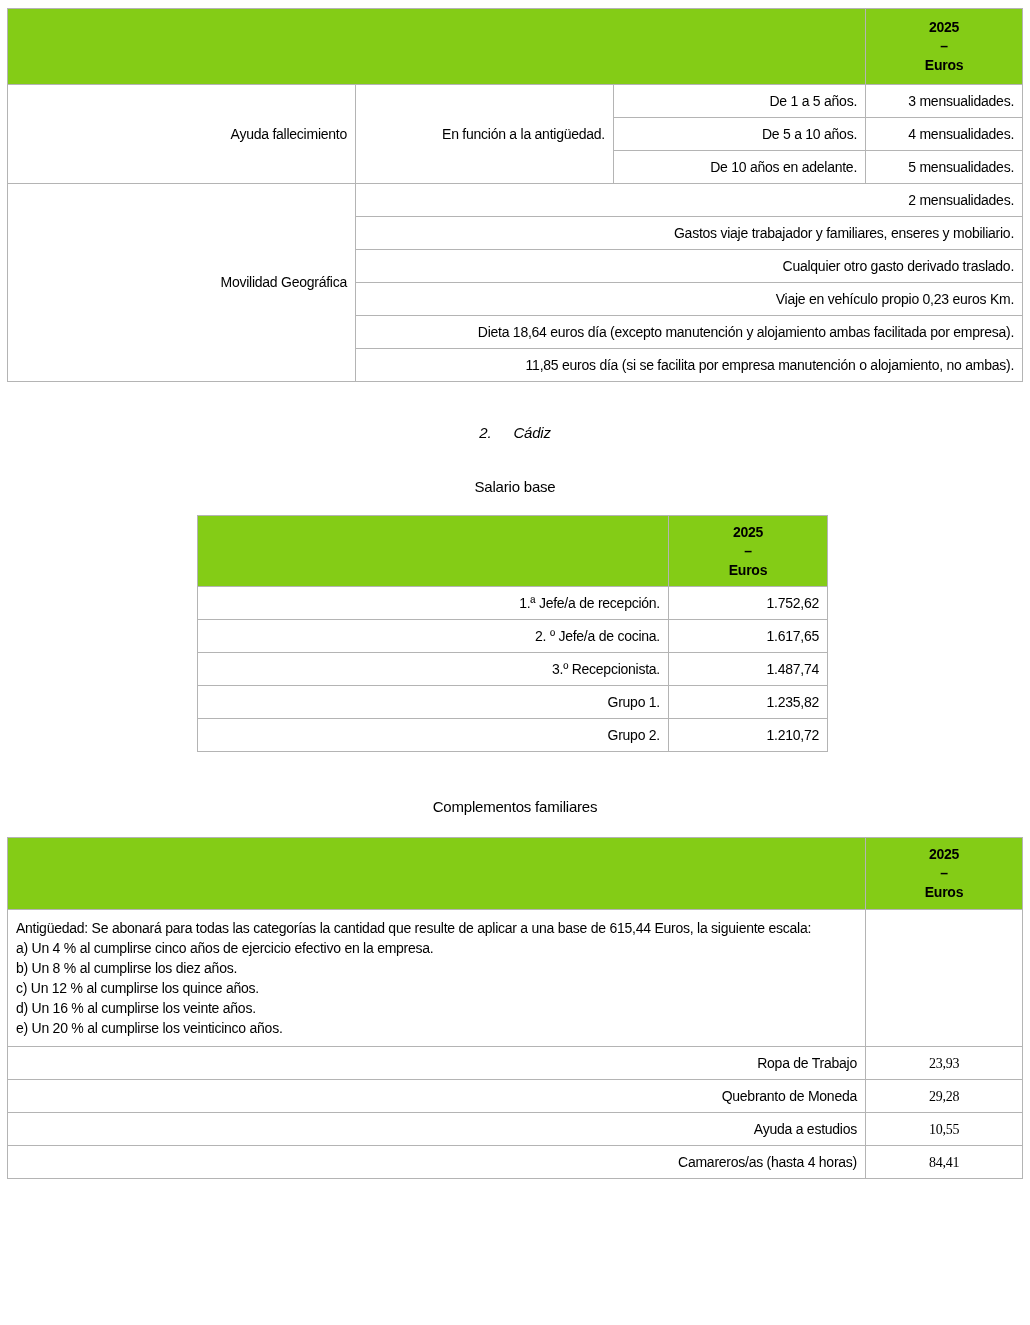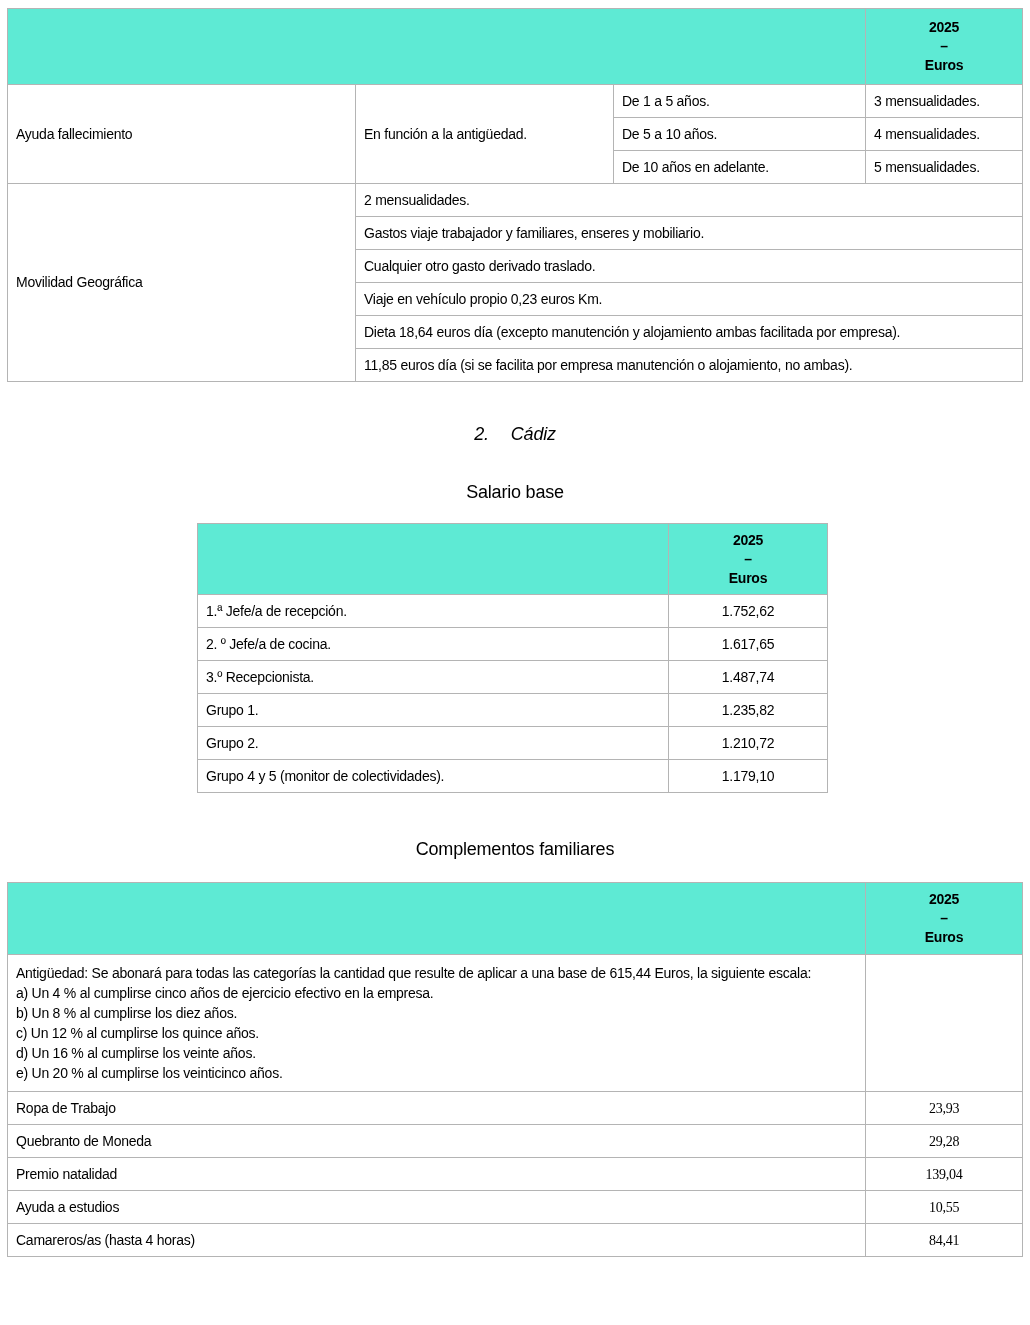--- a/index.html
+++ b/index.html
@@ -23,55 +23,55 @@
   td {
     border: 1px solid #b4b4b4;
     padding: 0 8px;
     vertical-align: middle;
     font-size: 14px;
     line-height: 19px;
     overflow: hidden;
   }
   
   .hdr {
-    background: #5eead4;
+    background: #84cc16;
   }
   .year-cell {
     text-align: center;
     font-weight: bold;
     line-height: 19px;
   }
   
-  tr.r td { height: 32px; }
+  tr.r td { height: 32px; text-align: right; }
 
   
   .t1 { margin: 8px 0 0 7px; width: 1015px; }
   .t1 tr.hdr-row td { height: 75px; }
 
   
   .t2 { margin: 20px 0 0 197px; width: 630px; }
   .t2 tr.hdr-row td { height: 70px; }
-  .t2 .val { text-align: center; }
+  .t2 .val { text-align: right; }
 
   
   .t3 { margin: 22px 0 0 7px; width: 1015px; }
   .t3 tr.hdr-row td { height: 71px; }
   .t3 .val { text-align: center; font-family: Liberation Serif, serif; }
   .multiline {
     white-space: pre-line;
     padding: 8px;
     line-height: 20px;
     vertical-align: middle;
   }
 
   
   .heading {
     width: 1030px;
     text-align: center;
-    font-size: 18px;
+    font-size: 15px;
     letter-spacing: -0.2px;
   }
   .h-section {
     margin-top: 42px;
     font-style: italic;
   }
   .h-section .num { margin-right: 22px; }
   .h-salario { margin-top: 37px; }
   .h-comp { margin-top: 46px; }
 </style>
@@ -163,24 +163,20 @@
     <td class="val">1.487,74</td>
   </tr>
   <tr class="r">
     <td>Grupo 1.</td>
     <td class="val">1.235,82</td>
   </tr>
   <tr class="r">
     <td>Grupo 2.</td>
     <td class="val">1.210,72</td>
   </tr>
-  <tr class="r">
-    <td>Grupo 4 y 5 (monitor de colectividades).</td>
-    <td class="val">1.179,10</td>
-  </tr>
 </tbody>
   </table>
 
 <div class="heading h-comp">Complementos familiares</div>
 
 <table class="t3">
   <colgroup>
       <col style="width:858px">
       <col style="width:157px">
     </colgroup>
@@ -204,24 +200,20 @@
   </tr>
   <tr class="r">
     <td>Ropa de Trabajo</td>
     <td class="val">23,93</td>
   </tr>
   <tr class="r">
     <td>Quebranto de Moneda</td>
     <td class="val">29,28</td>
   </tr>
   <tr class="r">
-    <td>Premio natalidad</td>
-    <td class="val">139,04</td>
-  </tr>
-  <tr class="r">
     <td>Ayuda a estudios</td>
     <td class="val">10,55</td>
   </tr>
   <tr class="r">
     <td>Camareros/as (hasta 4 horas)</td>
     <td class="val">84,41</td>
   </tr>
 </tbody>
   </table>
 

